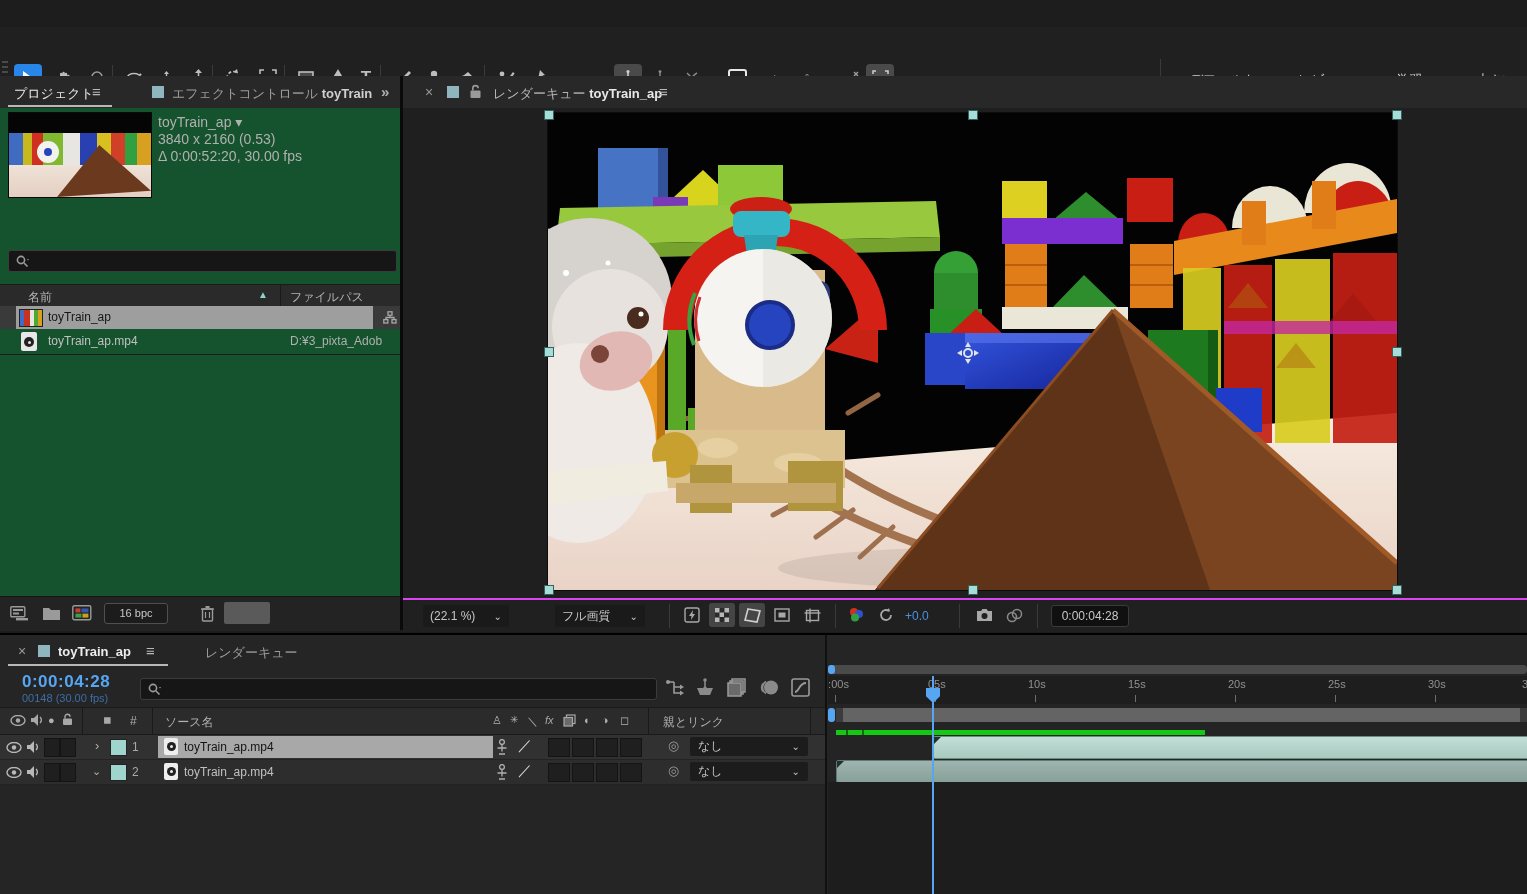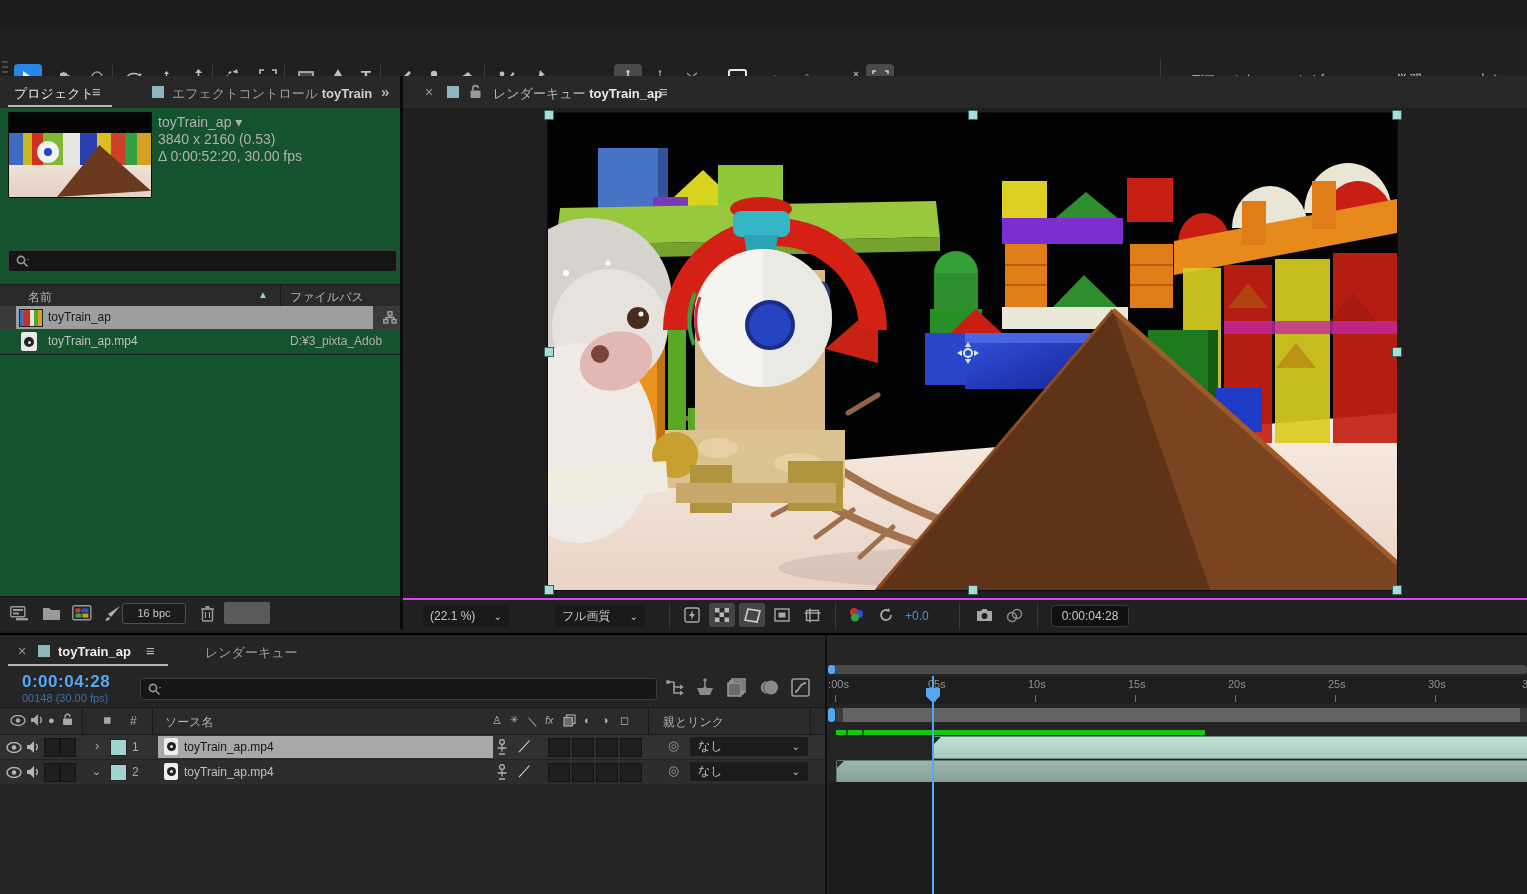--- a/index.html
+++ b/index.html
@@ -297,21 +297,21 @@
           <rect x="0.8" y="0.8" width="18" height="14" rx="1.5" fill="none" stroke="#9a9a9a" stroke-width="1.4"></rect>
           <rect x="3.4" y="3.4" width="5" height="4" fill="#c84030"></rect>
           <rect x="9.4" y="3.4" width="7" height="4" fill="#3058b8"></rect>
           <rect x="3.4" y="8.6" width="6" height="4" fill="#40a040"></rect>
           <rect x="10.4" y="8.6" width="6" height="4" fill="#c8a020"></rect>
         </svg>
       <svg class="ic abs" style="left:104px;top:8px" width="18" height="17" viewBox="0 0 18 17">
           <path d="M16 1 L4 9 l3 3 Z" fill="#b0b0b0"></path>
           <path d="M5 12 c-2 .3-3 1.6-3.6 3.8 2.4-.2 3.8-1 4.6-2.4 Z" fill="#b0b0b0"></path>
         </svg>
-      <div class="abs bpc-btn" style="left:122px;top:6px;width:62px;height:19px">16 bpc</div>
+      <div class="abs bpc-btn" style="left:104px;top:6px;width:62px;height:19px">16 bpc</div>
       <svg class="ic abs" style="left:200px;top:8px" width="15" height="17" viewBox="0 0 15 17">
           <rect x="2.5" y="4" width="10" height="12" rx="1" fill="none" stroke="#9a9a9a" stroke-width="1.4"></rect>
           <line x1="1" y1="4" x2="14" y2="4" stroke="#9a9a9a" stroke-width="1.4"></line>
           <rect x="5.5" y="1" width="4" height="2" fill="#9a9a9a"></rect>
           <line x1="5.5" y1="7" x2="5.5" y2="13" stroke="#9a9a9a" stroke-width="1.2"></line>
           <line x1="9.5" y1="7" x2="9.5" y2="13" stroke="#9a9a9a" stroke-width="1.2"></line>
         </svg>
       <div class="abs" style="left:224px;top:5px;width:46px;height:22px;background:#5a5a5a;border-radius:2px"></div>
     </div>
   </div>

